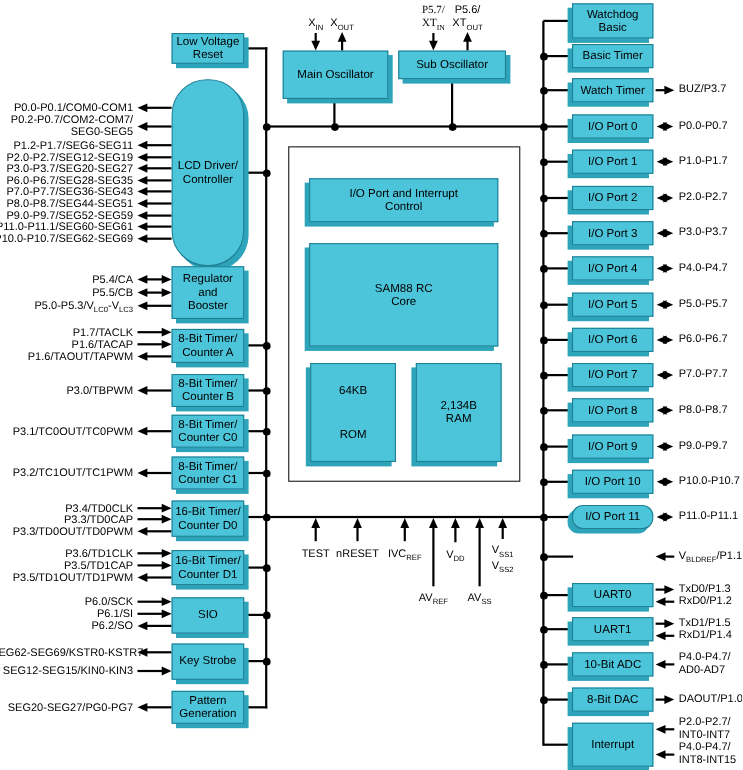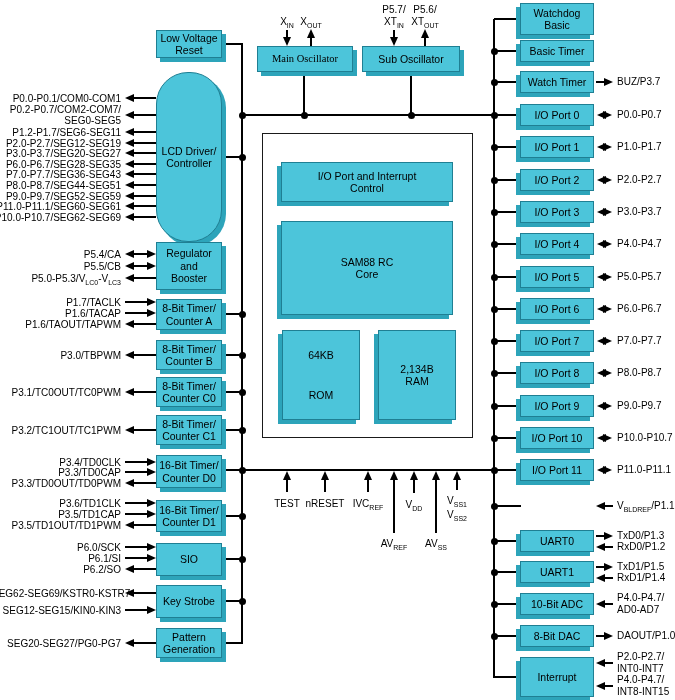--- a/index.html
+++ b/index.html
@@ -359,21 +359,21 @@
     <div class="plabel rt" style="left: 247px; width: 80px; top: 16px; text-align: center;">
       <div>X<sub>IN</sub></div>
     </div>
     <div class="arr arr-up" style="left: 307px; top: 29px;"></div>
     <div class="line" style="left: 310px; top: 37px; width: 2px; height: 9px;"></div>
     <div class="plabel rt" style="left: 271px; width: 80px; top: 16px; text-align: center;">
       <div>X<sub>OUT</sub></div>
     </div>
     <div class="line" style="left: 393px; top: 30px; width: 2px; height: 10px;"></div>
     <div class="arr arr-down" style="left: 390px; top: 37px;"></div>
-    <div class="plabel rt" style="left: 354px; width: 80px; top: 4px; text-align: center;">
+    <div class="plabel rt" style="left: 354px; width: 80px; top: 4px; text-align: center; font-family: Liberation Serif, serif;">
       <div>P5.7/</div>
       <div>XT<sub>IN</sub></div>
     </div>
     <div class="arr arr-up" style="left: 421px; top: 29px;"></div>
     <div class="line" style="left: 424px; top: 37px; width: 2px; height: 9px;"></div>
     <div class="plabel rt" style="left: 385px; width: 80px; top: 4px; text-align: center;">
       <div>P5.6/</div>
       <div>XT<sub>OUT</sub></div>
     </div>
     <div class="arr arr-up" style="left: 283px; top: 471px;"></div>
@@ -483,21 +483,21 @@
     <div class="block sh-r" style="left: 156px; top: 543px; width: 66px; height: 33px;">
       <div>SIO</div>
     </div>
     <div class="block sh-r" style="left: 156px; top: 585px; width: 66px; height: 33px;">
       <div>Key Strobe</div>
     </div>
     <div class="block sh-r" style="left: 156px; top: 628px; width: 66px; height: 30px;">
       <div>Pattern</div>
       <div>Generation</div>
     </div>
-    <div class="block sh-r" style="left: 257px; top: 46px; width: 96px; height: 26px; font-family: Liberation Serif, serif;">
+    <div class="block sh-r" style="left: 257px; top: 46px; width: 96px; height: 44px;">
       <div>Main Oscillator</div>
     </div>
     <div class="block sh-r" style="left: 362px; top: 46px; width: 98px; height: 26px;">
       <div>Sub Oscillator</div>
     </div>
     <div class="block sh-l" style="left: 281px; top: 162px; width: 172px; height: 40px;">
       <div>I/O Port and Interrupt</div>
       <div>Control</div>
     </div>
     <div class="block sh-l" style="left: 281px; top: 221px; width: 172px; height: 94px;">
@@ -548,21 +548,21 @@
     </div>
     <div class="block sh-l" style="left: 520px; top: 362px; width: 74px; height: 22px;">
       <div>I/O Port 8</div>
     </div>
     <div class="block sh-l" style="left: 520px; top: 395px; width: 74px; height: 22px; text-align: right;">
       <div>I/O Port 9</div>
     </div>
     <div class="block sh-l" style="left: 520px; top: 427px; width: 74px; height: 22px;">
       <div>I/O Port 10</div>
     </div>
-    <div class="block sh-l" style="left: 520px; top: 459px; width: 74px; height: 22px;">
+    <div class="block sh-l" style="left: 520px; top: 459px; width: 74px; height: 22px; border-radius: 10px;">
       <div>I/O Port 11</div>
     </div>
     <div class="block sh-l" style="left: 520px; top: 530px; width: 74px; height: 22px;">
       <div>UART0</div>
     </div>
     <div class="block sh-l" style="left: 520px; top: 561px; width: 74px; height: 22px;">
       <div>UART1</div>
     </div>
     <div class="block sh-l" style="left: 520px; top: 593px; width: 74px; height: 22px;">
       <div>10-Bit ADC</div>

